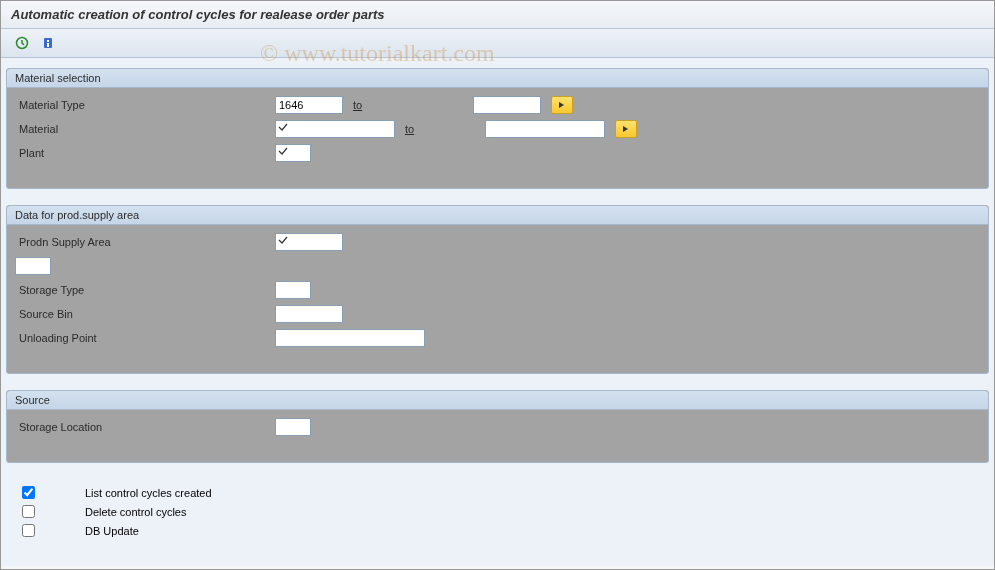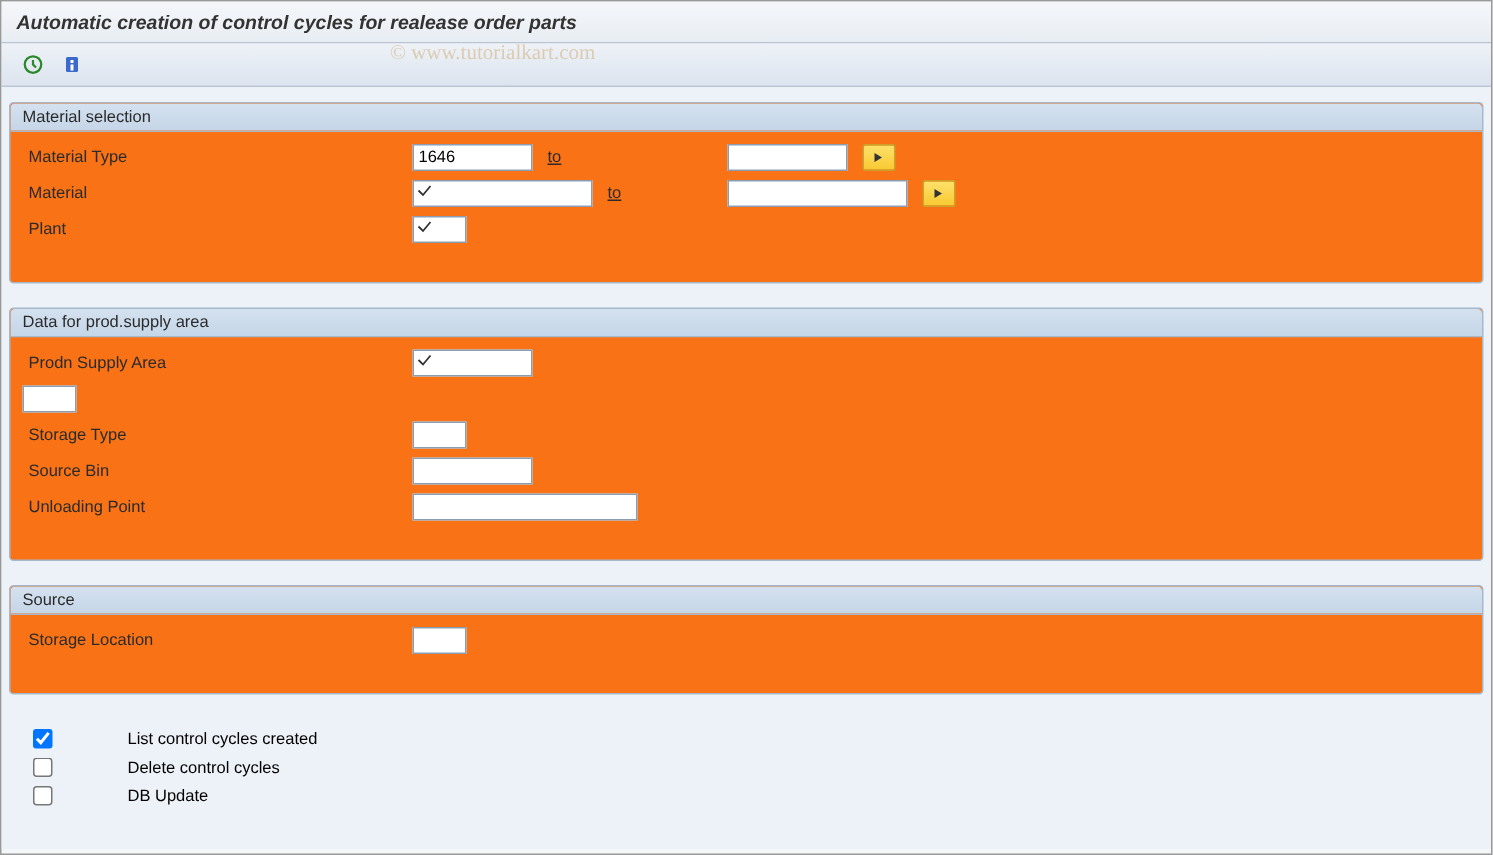--- a/index.html
+++ b/index.html
@@ -37,36 +37,36 @@
       display: inline-flex;
       align-items: center;
       justify-content: center;
       border: 1px solid transparent;
       border-radius: 2px;
       cursor: pointer;
     }
     .watermark {
       position: absolute;
       left: 260px;
-      top: 28px;
-      font-size: 14px;
+      top: 40px;
+      font-size: 24px;
       color: rgba(200, 150, 80, 0.4);
       pointer-events: none;
       font-family: Georgia, serif;
     }
     .content {
       padding: 10px 5px 10px 5px;
       background: #edf2f8;
       height: calc(570px - 62px);
     }
     .groupbox {
       border: 1px solid #a7b8cc;
       border-radius: 3px;
       margin-bottom: 16px;
-      background: #f97316;
+      background: #a3a3a3;
     }
     .groupbox-header {
       background: linear-gradient(#d4e1ef, #c5d6e8);
       border-bottom: 1px solid #a7b8cc;
       padding: 3px 8px;
       font-size: 11px;
       color: #2a2a2a;
       border-radius: 3px 3px 0 0;
     }
     .groupbox-body {
@@ -77,21 +77,21 @@
       align-items: center;
       height: 22px;
       margin-bottom: 2px;
     }
     .form-label {
       width: 260px;
       color: #2a2a2a;
       padding-left: 4px;
     }
     .input-s { width: 36px; }
-    .input-m { width: 80px; }
+    .input-m { width: 68px; }
     .input-l { width: 120px; }
     .input-xl { width: 150px; }
     input[type="text"] {
       height: 18px;
       border: 1px solid #8a9db3;
       background: #fff;
       font-size: 11px;
       padding: 0 3px;
     }
     .to-label {

